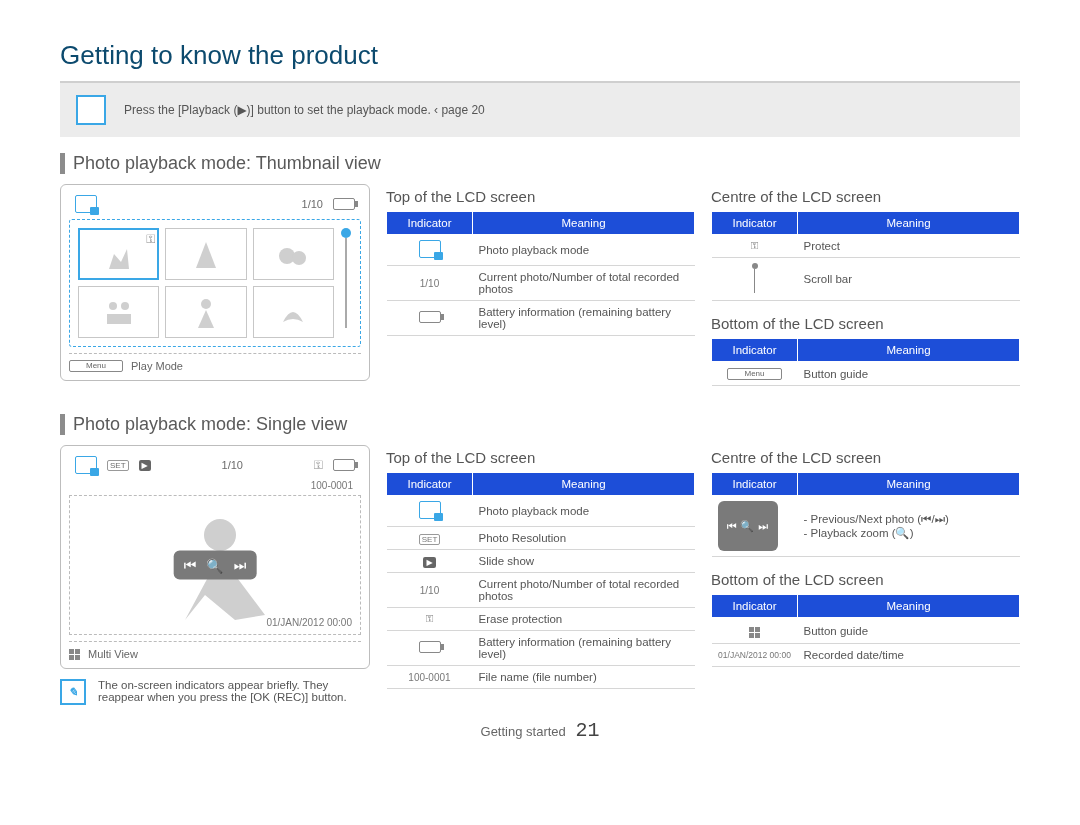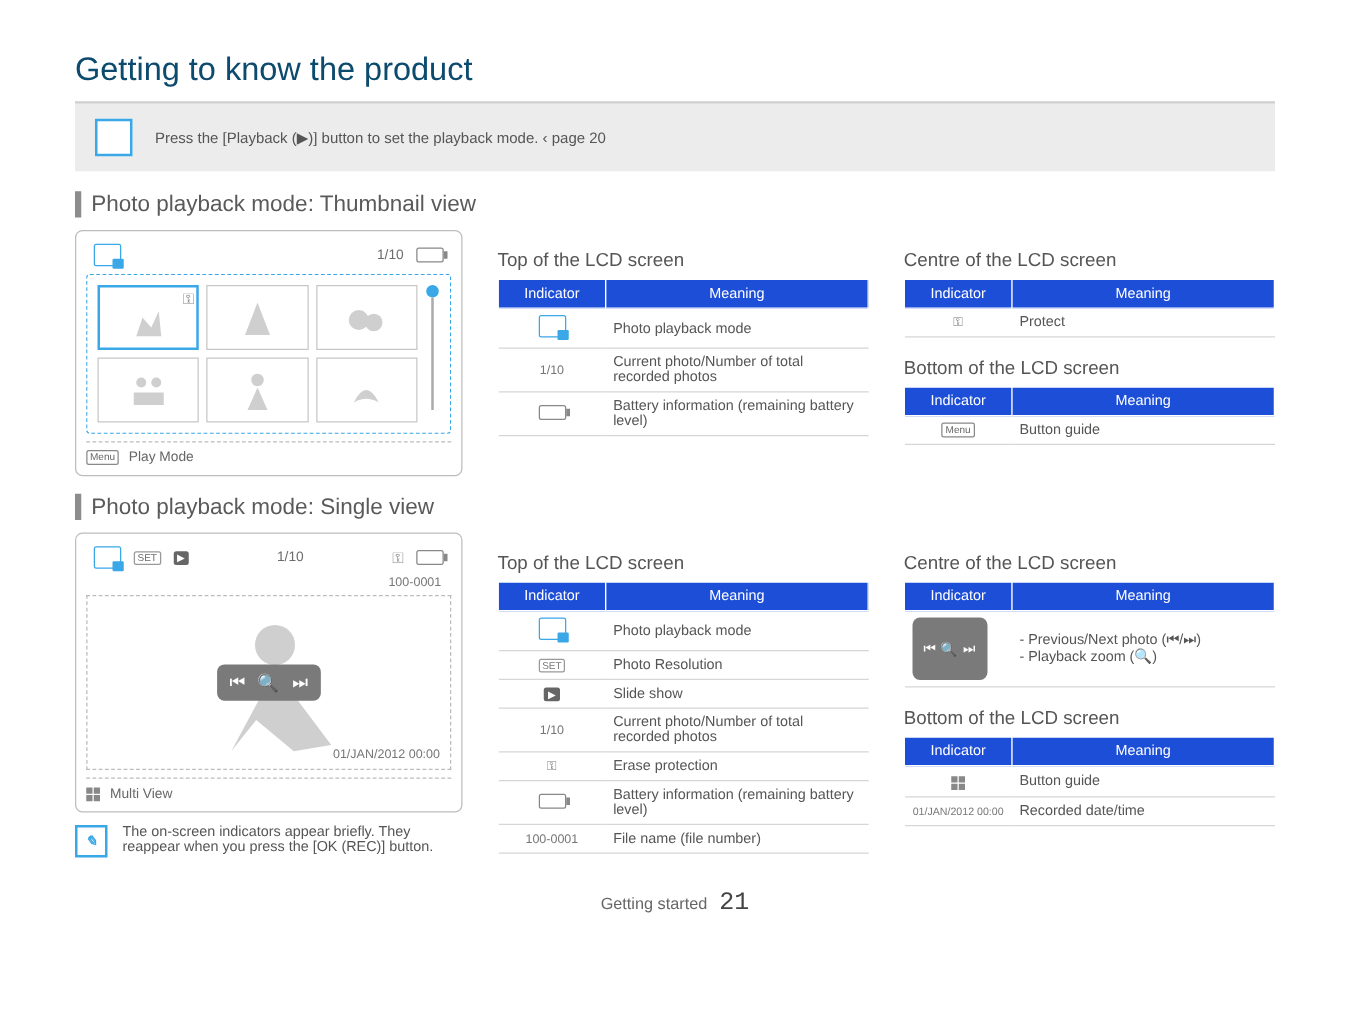--- a/index.html
+++ b/index.html
@@ -37,21 +37,21 @@
   }
   .section-heading {
     font-size: 18px;
     color: #5a5a5a;
     border-left: 5px solid #8c8c8c;
     padding-left: 8px;
     margin: 14px 0 10px 0;
   }
   .row {
     display: flex;
-    gap: 28px;
+    gap: 16px;
     margin-bottom: 10px;
   }
   .col { flex: 1; }
   .col-narrow { flex: 0 0 310px; }
   .lcd-frame {
     border: 1px solid #bdbdbd;
     border-radius: 6px;
     padding: 8px;
     position: relative;
     background: #fff;
@@ -117,27 +117,27 @@
   .scrollbar .track { width:2px;height:90px;background:#aaa; }
   .footer-bar {
     border-top: 1px dashed #bbb;
     margin-top: 6px;
     padding-top: 6px;
     font-size: 11px;
     color: #666;
     display:flex;align-items:center;gap:8px;
   }
   .menu-icon {
-    font-size:8px;border:1px solid #888;border-radius:2px;padding:1px 2px;color:#666;
+    font-size:8px;border:1px solid #888;border-radius:2px;padding:1px 16px;color:#666;
     display:inline-block;line-height:1;
   }
   .subhead {
     font-size: 15px;
     color: #555;
-    margin: 16px 0 6px;
+    margin: 4px 0 6px;
   }
   table.osd {
     width:100%;
     border-collapse:collapse;
     font-size:11.5px;
     margin-bottom:14px;
   }
   table.osd th {
     background:#1d4ed8;
     color:#fff;
@@ -298,20 +298,24 @@
     <div class="subhead">Centre of the LCD screen</div>
     <table class="osd">
       <tbody>
           <tr>
         <th style="width:86px">Indicator</th>
         <th>Meaning</th>
       </tr>
       <tr>
             <td class="ind">⚿</td>
             <td>Protect</td>
+          </tr>
+      <tr>
+            <td class="ind"><div style="display:inline-block"><div style="width:6px;height:6px;border-radius:50%;background:#888;margin:0 auto"></div><div style="width:1.5px;height:24px;background:#888;margin:0 auto"></div></div></td>
+            <td>Scroll bar</td>
           </tr>
     </tbody>
       </table>
 
     <div class="subhead">Bottom of the LCD screen</div>
     <table class="osd">
       <tbody>
           <tr>
         <th style="width:86px">Indicator</th>
         <th>Meaning</th>

